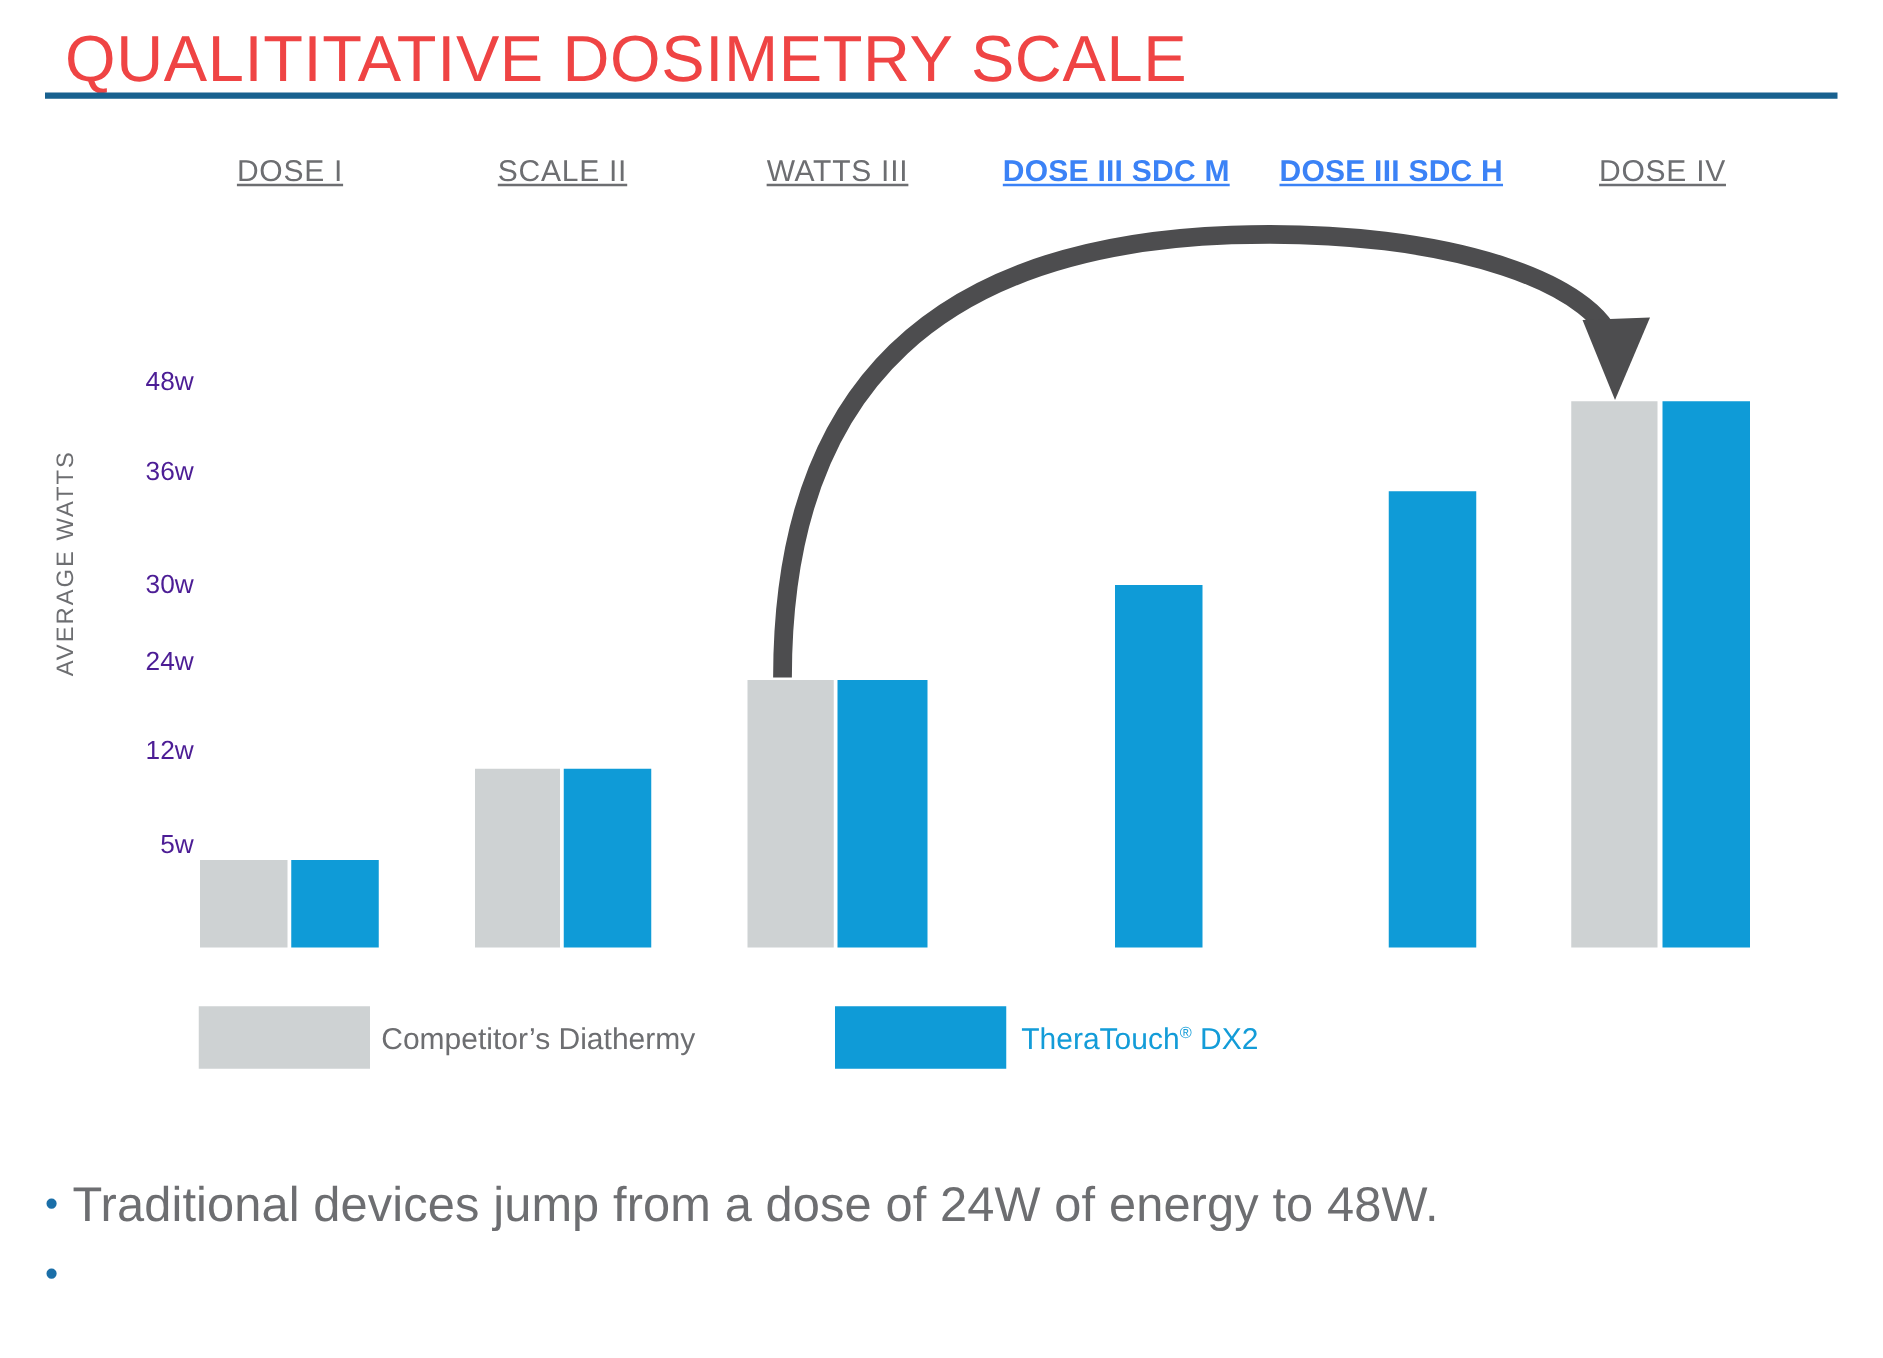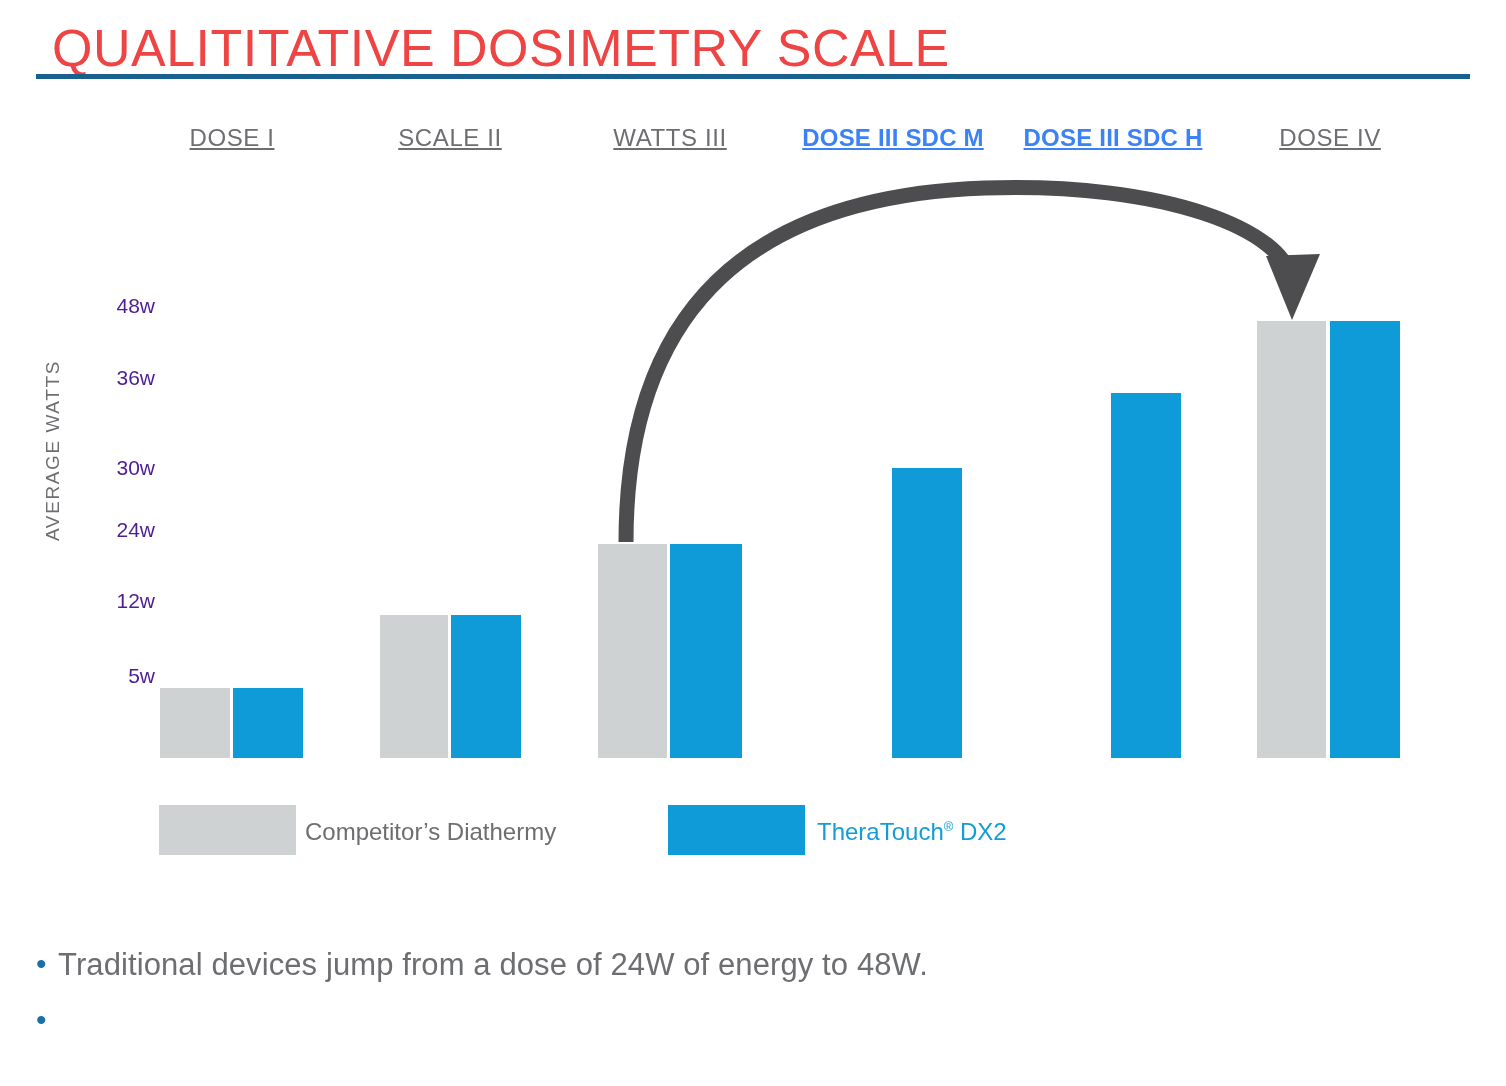--- a/index.html
+++ b/index.html
@@ -155,21 +155,21 @@
     margin-bottom: 16px;
   }
   .bullet-dot {
     color: #1b6fa8;
     font-size: 30px;
     line-height: 38px;
     width: 22px;
     flex: 0 0 22px;
   }
   .bullet-text {
-    font-size: 31px;
+    font-size: 39px;
     line-height: 40px;
     color: #6d6e71;
     font-weight: 300;
     letter-spacing: 0.1px;
     white-space: nowrap;
   }
 </style>
 </head>
 <body>
 

